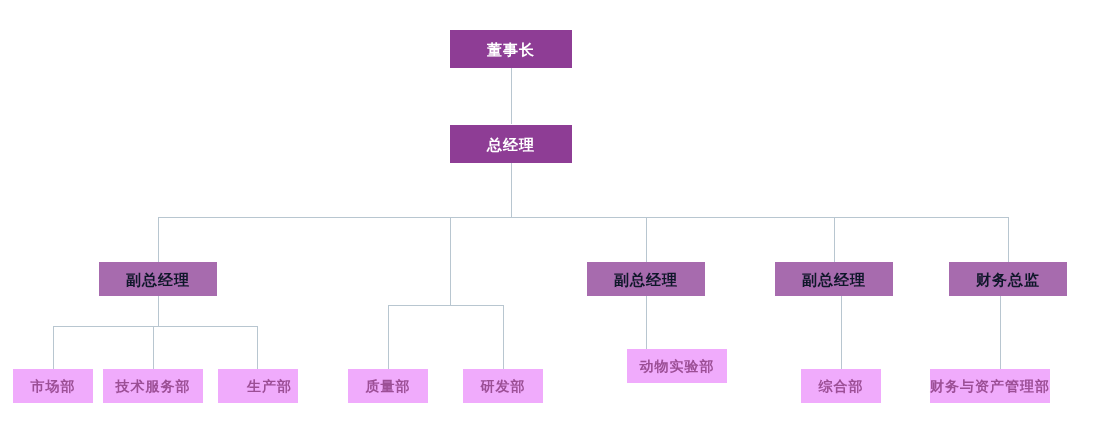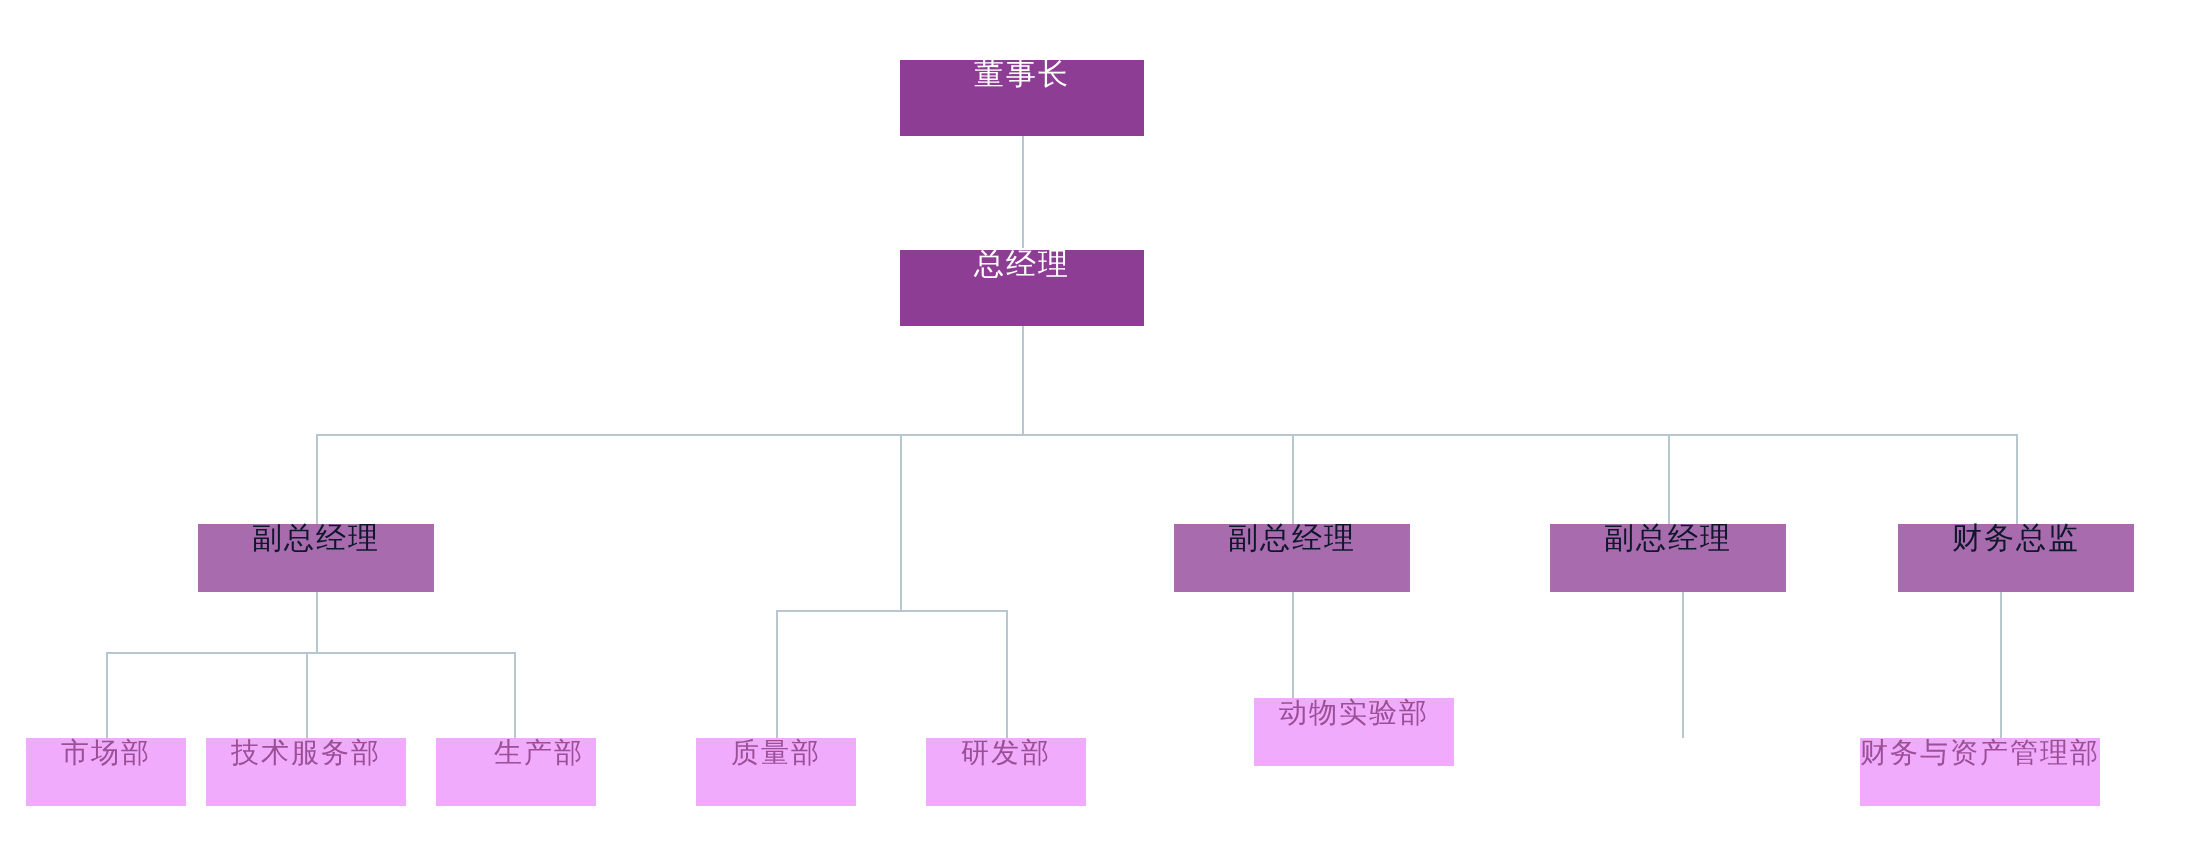--- a/index.html
+++ b/index.html
@@ -22,25 +22,26 @@
     position: absolute;
     background: #b8c6d0;
   }
   .conn-v { width: 1px; }
   .conn-h { height: 1px; }
 
   
   .node {
     position: absolute;
     display: flex;
-    align-items: flex-start;
+    align-items: center;
     justify-content: center;
     box-sizing: border-box;
     white-space: nowrap;
     letter-spacing: 1px;
+    font-weight: bold;
   }
   .node-label {
     display: block;
     line-height: 1;
   }
   .level-exec {
     background: #8e3d95;
     color: #ffffff;
     font-size: 15px;
     height: 38px;
@@ -110,16 +111,19 @@
     </div>
     <div class="node level-dept" style="left: 348px; top: 369px; width: 80px; height: 34px;">
       <span class="node-label">质量部</span>
     </div>
     <div class="node level-dept" style="left: 463px; top: 369px; width: 80px; height: 34px;">
       <span class="node-label">研发部</span>
     </div>
     <div class="node level-dept" style="left: 596px; top: 349px; width: 100px; height: 34px; margin-left: 31px;">
       <span class="node-label">动物实验部</span>
     </div>
+    <div class="node level-dept" style="left: 801px; top: 369px; width: 80px; height: 34px;">
+      <span class="node-label">综合部</span>
+    </div>
     <div class="node level-dept" style="left: 930px; top: 369px; width: 120px; height: 34px;">
       <span class="node-label">财务与资产管理部</span>
     </div>
   </div>
 
 </body></html>

